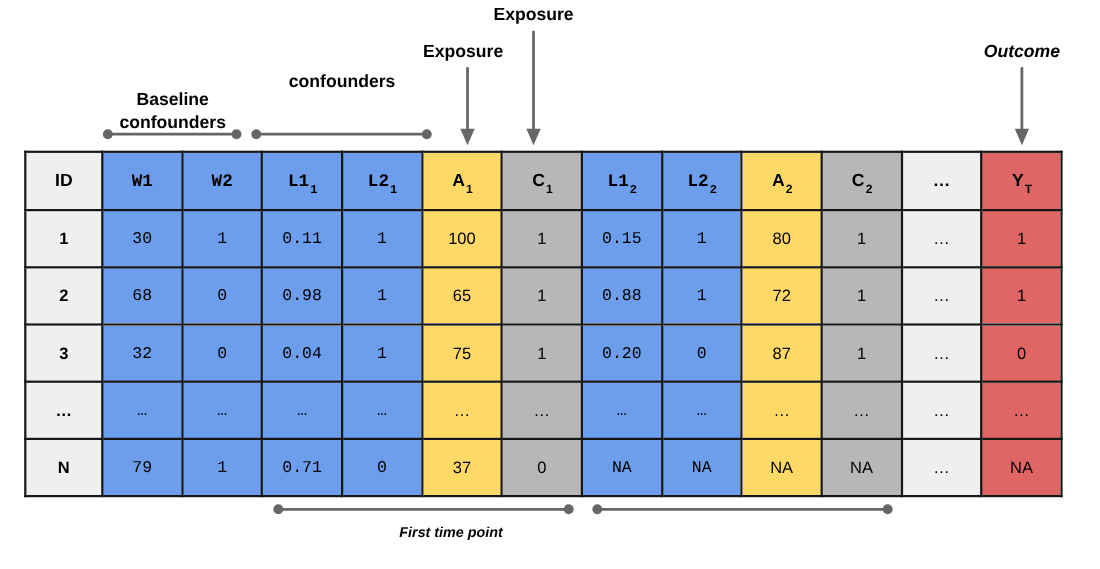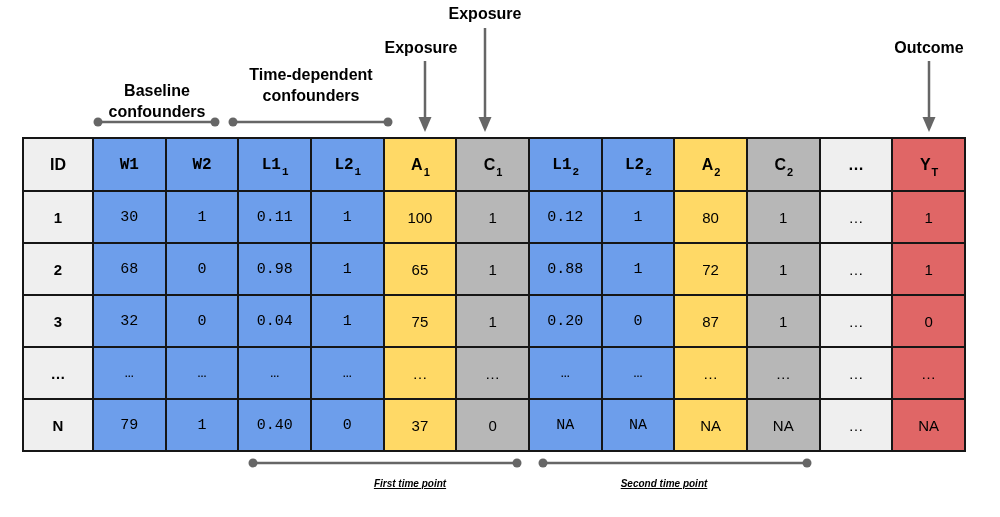--- a/index.html
+++ b/index.html
@@ -14,21 +14,21 @@
   .overlay{position:absolute;left:0;top:0;pointer-events:none;}
   .ann{
     position:absolute;
     transform:translateX(-50%);
     text-align:center;
     font-weight:bold;
     font-size:16px;
     line-height:21px;
     white-space:nowrap;
   }
-  .ann.italic{font-style:italic;font-size:10px;text-decoration:underline;}
+  .ann.italic{font-style:italic;font-size:13px;}
   table.data{
     position:absolute;
     left:22px;top:137px;
     width:944px;height:312px;
     border-collapse:collapse;
     table-layout:fixed;
   }
   table.data th, table.data td{
     border:2px solid #161616;
     text-align:center;
@@ -57,30 +57,28 @@
 </head>
 <body>
 
 <div class="canvas">
 
   <div class="ann" style="left:157px;top:80px;">
     <div>Baseline</div>
     <div>confounders</div>
   </div>
   <div class="ann" style="left:311px;top:64px;">
-    <div>Time-dependent</div>
     <div>confounders</div>
   </div>
 
   <div class="ann" style="left:421px;top:37px;">Exposure</div>
   <div class="ann" style="left:485px;top:3px;">Exposure</div>
-  <div class="ann" style="left:929px;top:37px;">Outcome</div>
+  <div class="ann" style="left:929px;top:37px;font-style:italic;">Outcome</div>
 
   <div class="ann italic" style="left:410px;top:473px;">First time point</div>
-  <div class="ann italic" style="left:664px;top:473px;">Second time point</div>
 
   <svg class="overlay" width="1000" height="517" viewBox="0 0 1000 517">
     <g stroke="#666666" stroke-width="2.5" fill="#666666">
       <g>
         <line x1="98" y1="122" x2="215" y2="122"></line>
         <circle cx="98" cy="122" r="4.5" stroke="none"></circle>
         <circle cx="215" cy="122" r="4.5" stroke="none"></circle>
       </g>
       <g>
         <line x1="233" y1="122" x2="388" y2="122"></line>
@@ -147,21 +145,21 @@
     </thead>
     <tbody>
         <tr>
           <td class="c-light row-head">1</td>
           <td class="c-blue">30</td>
           <td class="c-blue">1</td>
           <td class="c-blue">0.11</td>
           <td class="c-blue">1</td>
           <td class="c-yellow">100</td>
           <td class="c-gray">1</td>
-          <td class="c-blue">0.12</td>
+          <td class="c-blue">0.15</td>
           <td class="c-blue">1</td>
           <td class="c-yellow">80</td>
           <td class="c-gray">1</td>
           <td class="c-light">…</td>
           <td class="c-red">1</td>
         </tr>
         <tr>
           <td class="c-light row-head">2</td>
           <td class="c-blue">68</td>
           <td class="c-blue">0</td>
@@ -203,21 +201,21 @@
           <td class="c-blue">…</td>
           <td class="c-yellow">…</td>
           <td class="c-gray">…</td>
           <td class="c-light">…</td>
           <td class="c-red">…</td>
         </tr>
         <tr>
           <td class="c-light row-head">N</td>
           <td class="c-blue">79</td>
           <td class="c-blue">1</td>
-          <td class="c-blue">0.40</td>
+          <td class="c-blue">0.71</td>
           <td class="c-blue">0</td>
           <td class="c-yellow">37</td>
           <td class="c-gray">0</td>
           <td class="c-blue">NA</td>
           <td class="c-blue">NA</td>
           <td class="c-yellow">NA</td>
           <td class="c-gray">NA</td>
           <td class="c-light">…</td>
           <td class="c-red">NA</td>
         </tr>

